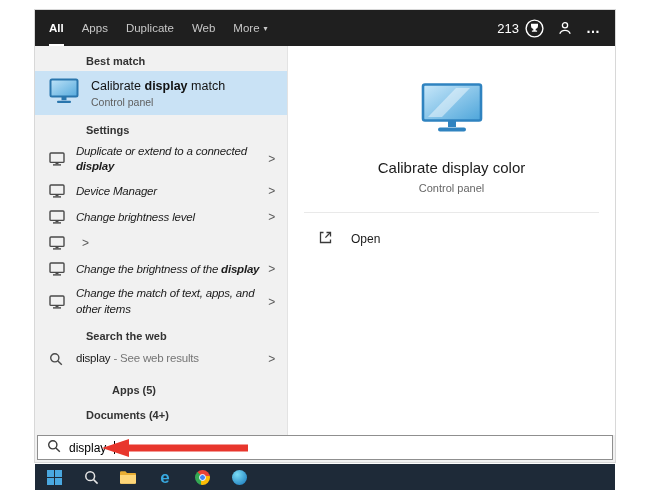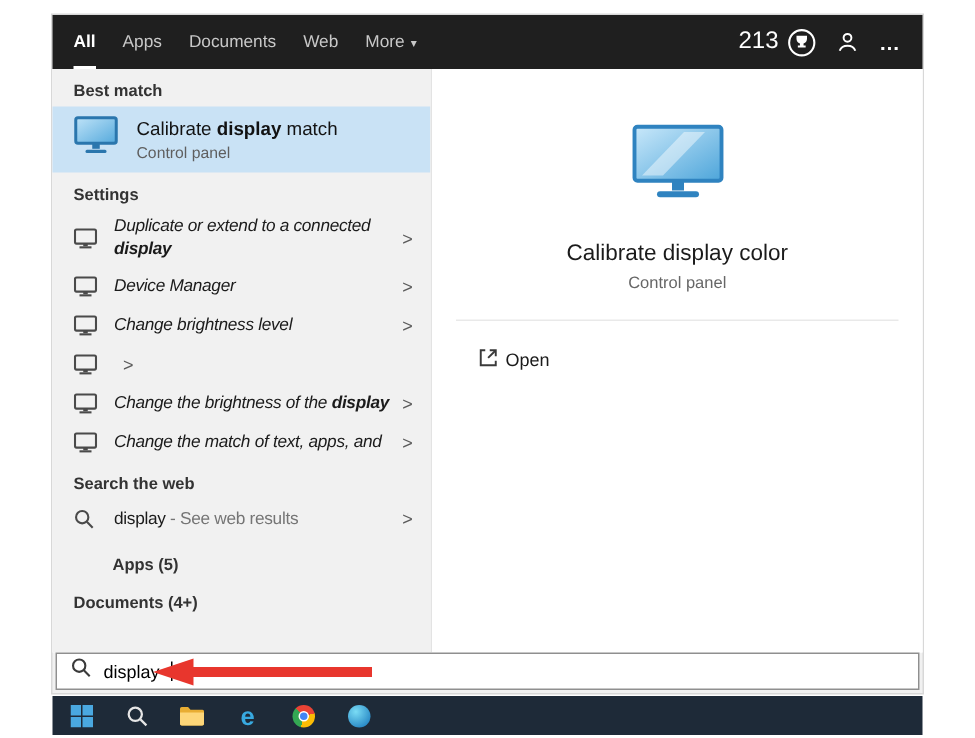--- a/index.html
+++ b/index.html
@@ -19,28 +19,28 @@
   
   .topbar { flex:0 0 36px; background:#1f1f1f; display:flex; align-items:center; padding:0 14px; }
   .tab {
     height:36px; display:flex; align-items:center; margin-right:18px;
     font-size:11.5px; color:#c8c8c8; cursor:pointer;
     border-bottom:2px solid transparent; padding-top:2px;
   }
   .tab.active { color:#fff; font-weight:bold; border-bottom-color:#fff; }
   .tab .caret { font-size:8px; margin-left:4px; }
   .topbar-right { margin-left:auto; display:flex; align-items:center; gap:13px; color:#fff; }
-  .rewards { display:flex; align-items:center; gap:6px; font-size:16px; cursor:pointer; }
+  .rewards { display:flex; align-items:center; gap:6px; font-size:13px; cursor:pointer; }
   .more-dots { font-size:14px; font-weight:bold; letter-spacing:1px; cursor:pointer; }
   .icon-btn { display:flex; align-items:center; cursor:pointer; }
   
   .content { flex:1; display:flex; min-height:0; background:#fff; }
   .left { width:252px; background:#f1f1f1; display:flex; flex-direction:column; }
   .right { flex:1; background:#fff; border-left:1px solid #e3e3e3; display:flex; flex-direction:column; align-items:center; }
-  .sec-header { font-size:11px; font-weight:bold; color:#333; padding:9px 14px 4px; }
+  .sec-header { font-size:11px; font-weight:bold; color:#333; padding:9px 14px 4px;margin-left:37px; }
   .sec-header.mt { padding-top:12px;padding-left:40px; }
   .best-row {
     display:flex; align-items:center; gap:12px;
     background:#c9e2f5; padding:5px 14px; height:44px; cursor:pointer;
   }
   .best-title { font-size:12.5px; color:#121212; white-space:nowrap; }
   .best-title .b, .b { font-weight:bold; }
   .best-sub { font-size:10.5px; color:#5f5f5f; margin-top:3px; }
   .item {
     display:flex; align-items:center; padding:4px 6px 4px 14px;
@@ -59,21 +59,21 @@
   }
   .sval { font-size:12px; color:#000; }
   .caret-line { width:1px; height:13px; background:#000; animation:blink 1.1s steps(1) infinite; }
   @keyframes blink { 50% { opacity:0; } }
   
   .preview-icon { margin-top:36px; }
   .preview-title { font-size:15px; color:#1b1b1b; margin-top:20px; }
   .preview-sub { font-size:11px; color:#666; margin-top:6px; }
   .divider { width:calc(100% - 32px); height:1px; background:#e9e9e9; margin-top:18px; }
   .open-row {
-    align-self:flex-start; display:flex; align-items:center; gap:4px;
+    align-self:flex-start; display:flex; align-items:center; gap:18px;
     margin:17px 0 0 30px; font-size:12px; cursor:pointer;
   }
   
   .arrow { position:absolute; left:100px; top:437px; }
   
   .taskbar {
     position:absolute; left:35px; top:464px; width:580px; height:26px;
     background:#1e2a38; display:flex; align-items:center; padding-left:7px; gap:13px;
   }
   .tb-icon { width:24px; height:24px; display:flex; align-items:center; justify-content:center; cursor:pointer; }
@@ -93,21 +93,21 @@
   <div class="window">
 
     <div class="topbar">
       <div class="tab active">
           <span>All</span>
         </div>
       <div class="tab">
           <span>Apps</span>
         </div>
       <div class="tab">
-          <span>Documents</span>
+          <span>Duplicate</span>
         </div>
       <div class="tab">
           <span>Web</span>
         </div>
       <div class="tab">
         <span>More</span>
         <span class="caret">▾</span>
       </div>
       <div class="topbar-right">
         <div class="rewards">
@@ -227,20 +227,21 @@
   <div class="item">
     <span class="ic">
       <svg width="16" height="14" viewBox="0 0 16 14">
         <rect x="1" y="1" width="14" height="9.4" rx="1" fill="none" stroke="#4a4a4a" stroke-width="1.4"></rect>
         <rect x="6.5" y="10.4" width="3" height="1.8" fill="#4a4a4a"></rect>
         <rect x="4" y="12.2" width="8" height="1.4" fill="#4a4a4a"></rect>
       </svg>
     </span>
     <span class="txt item-text">
                 <div><span>Change the match of text, apps, and</span></div>
+                <div><span>other items</span></div>
               </span>
     <span class="chev">&gt;</span>
   </div>
 </div>
 
         <div class="sec-header">Search the web</div>
         <div class="item">
           <span class="ic">
             <svg width="14" height="14" viewBox="0 0 14 14">
               <circle cx="5.8" cy="5.8" r="4.1" fill="none" stroke="#4a4a4a" stroke-width="1.4"></circle>

